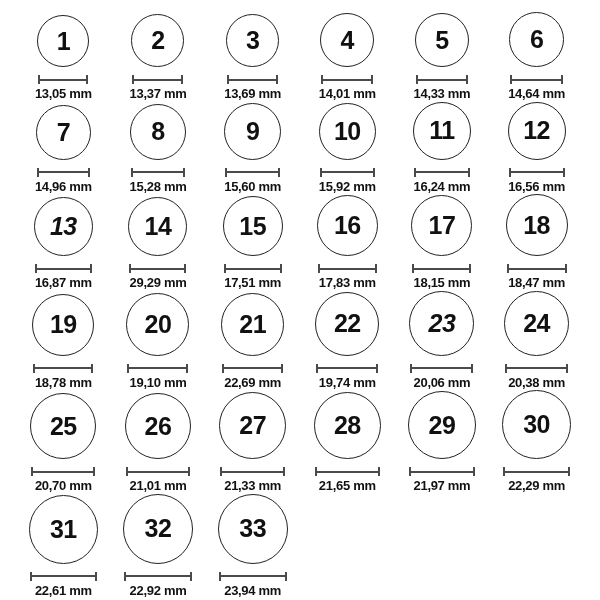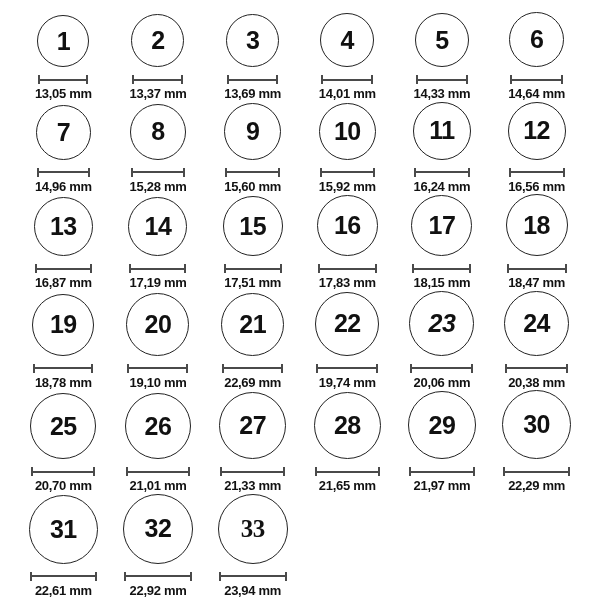--- a/index.html
+++ b/index.html
@@ -170,33 +170,33 @@
   <div class="ring-cell">
     <div class="ring-circle" style="width: 58px; height: 58px;">
       <span class="ring-size-number">12</span>
     </div>
     <div class="measure" style="width: 56px;"></div>
     <div class="diameter-label">16,56 mm</div>
   </div>
 </div>
       <div class="ring-row">
   <div class="ring-cell">
-    <div class="ring-circle" style="width: 59px; height: 59px;">
+    <div class="ring-circle" style="width: 59px; height: 59px; font-style: italic;">
       <span class="ring-size-number">13</span>
     </div>
     <div class="measure" style="width: 57px;"></div>
     <div class="diameter-label">16,87 mm</div>
   </div>
 
   <div class="ring-cell">
     <div class="ring-circle" style="width: 59px; height: 59px;">
       <span class="ring-size-number">14</span>
     </div>
     <div class="measure" style="width: 57px;"></div>
-    <div class="diameter-label">17,19 mm</div>
+    <div class="diameter-label">29,29 mm</div>
   </div>
 
   <div class="ring-cell">
     <div class="ring-circle" style="width: 60px; height: 60px;">
       <span class="ring-size-number">15</span>
     </div>
     <div class="measure" style="width: 58px;"></div>
     <div class="diameter-label">17,51 mm</div>
   </div>
 
@@ -333,21 +333,21 @@
 
   <div class="ring-cell">
     <div class="ring-circle" style="width: 70px; height: 70px;">
       <span class="ring-size-number">32</span>
     </div>
     <div class="measure" style="width: 68px;"></div>
     <div class="diameter-label">22,92 mm</div>
   </div>
 
   <div class="ring-cell">
-    <div class="ring-circle" style="width: 70px; height: 70px; font-family: Liberation Serif, serif;">
+    <div class="ring-circle" style="width: 70px; height: 70px;">
       <span class="ring-size-number">33</span>
     </div>
     <div class="measure" style="width: 68px;"></div>
     <div class="diameter-label">23,94 mm</div>
   </div>
 </div>
     </div>
 </div>
 
 </body></html>

